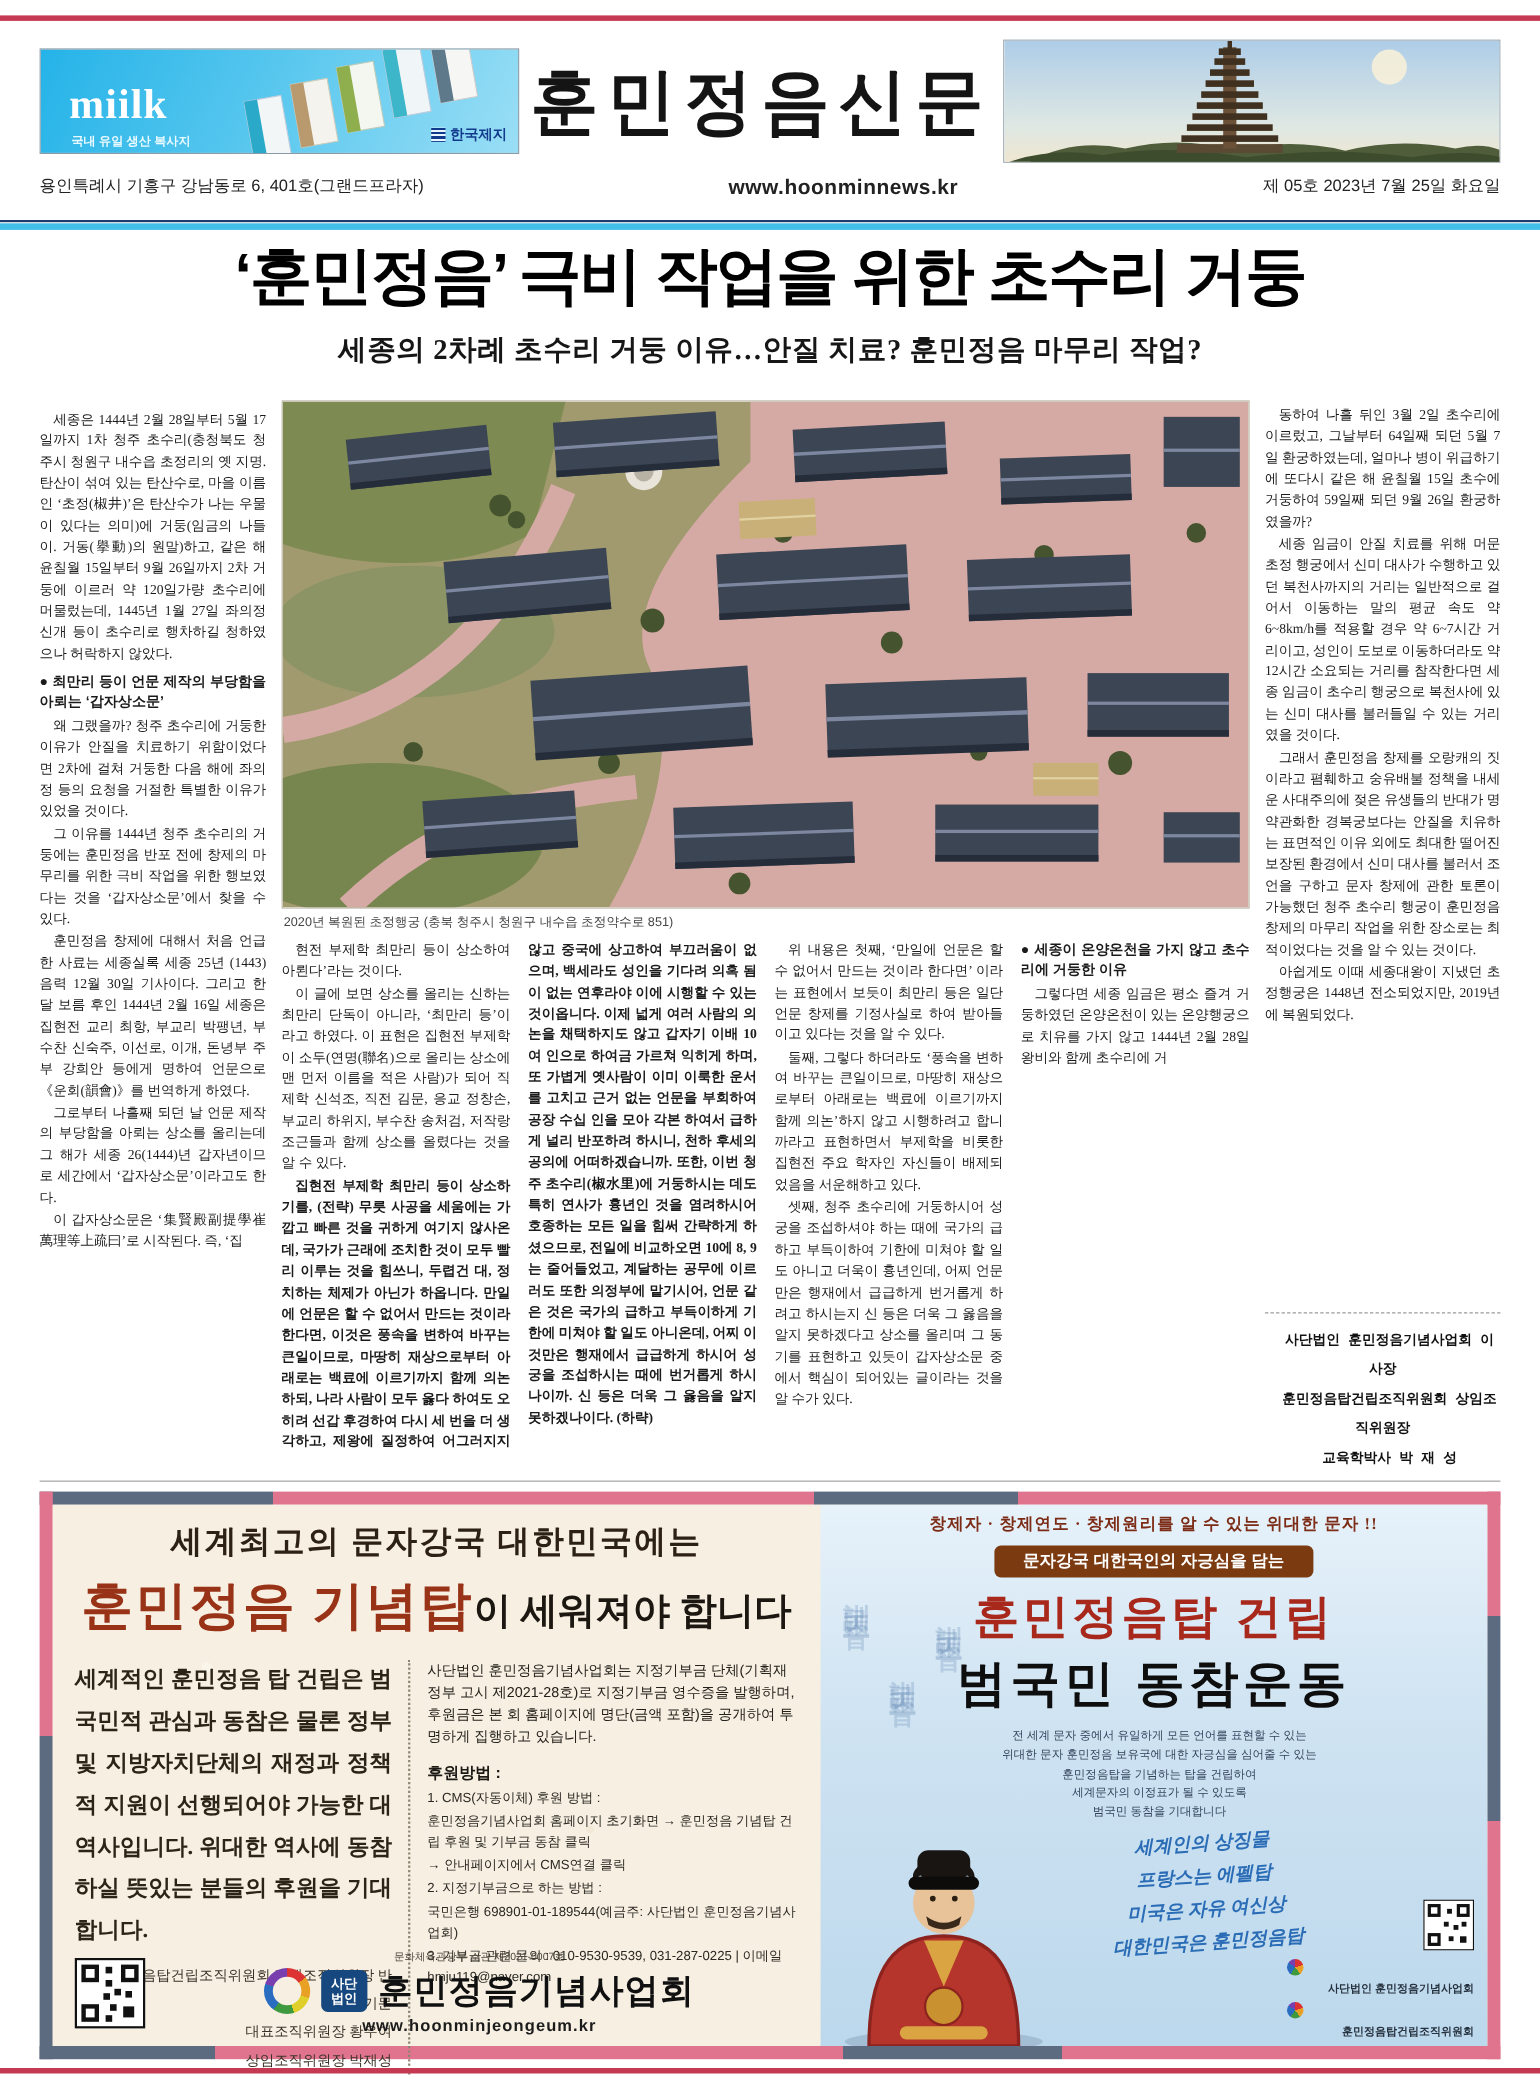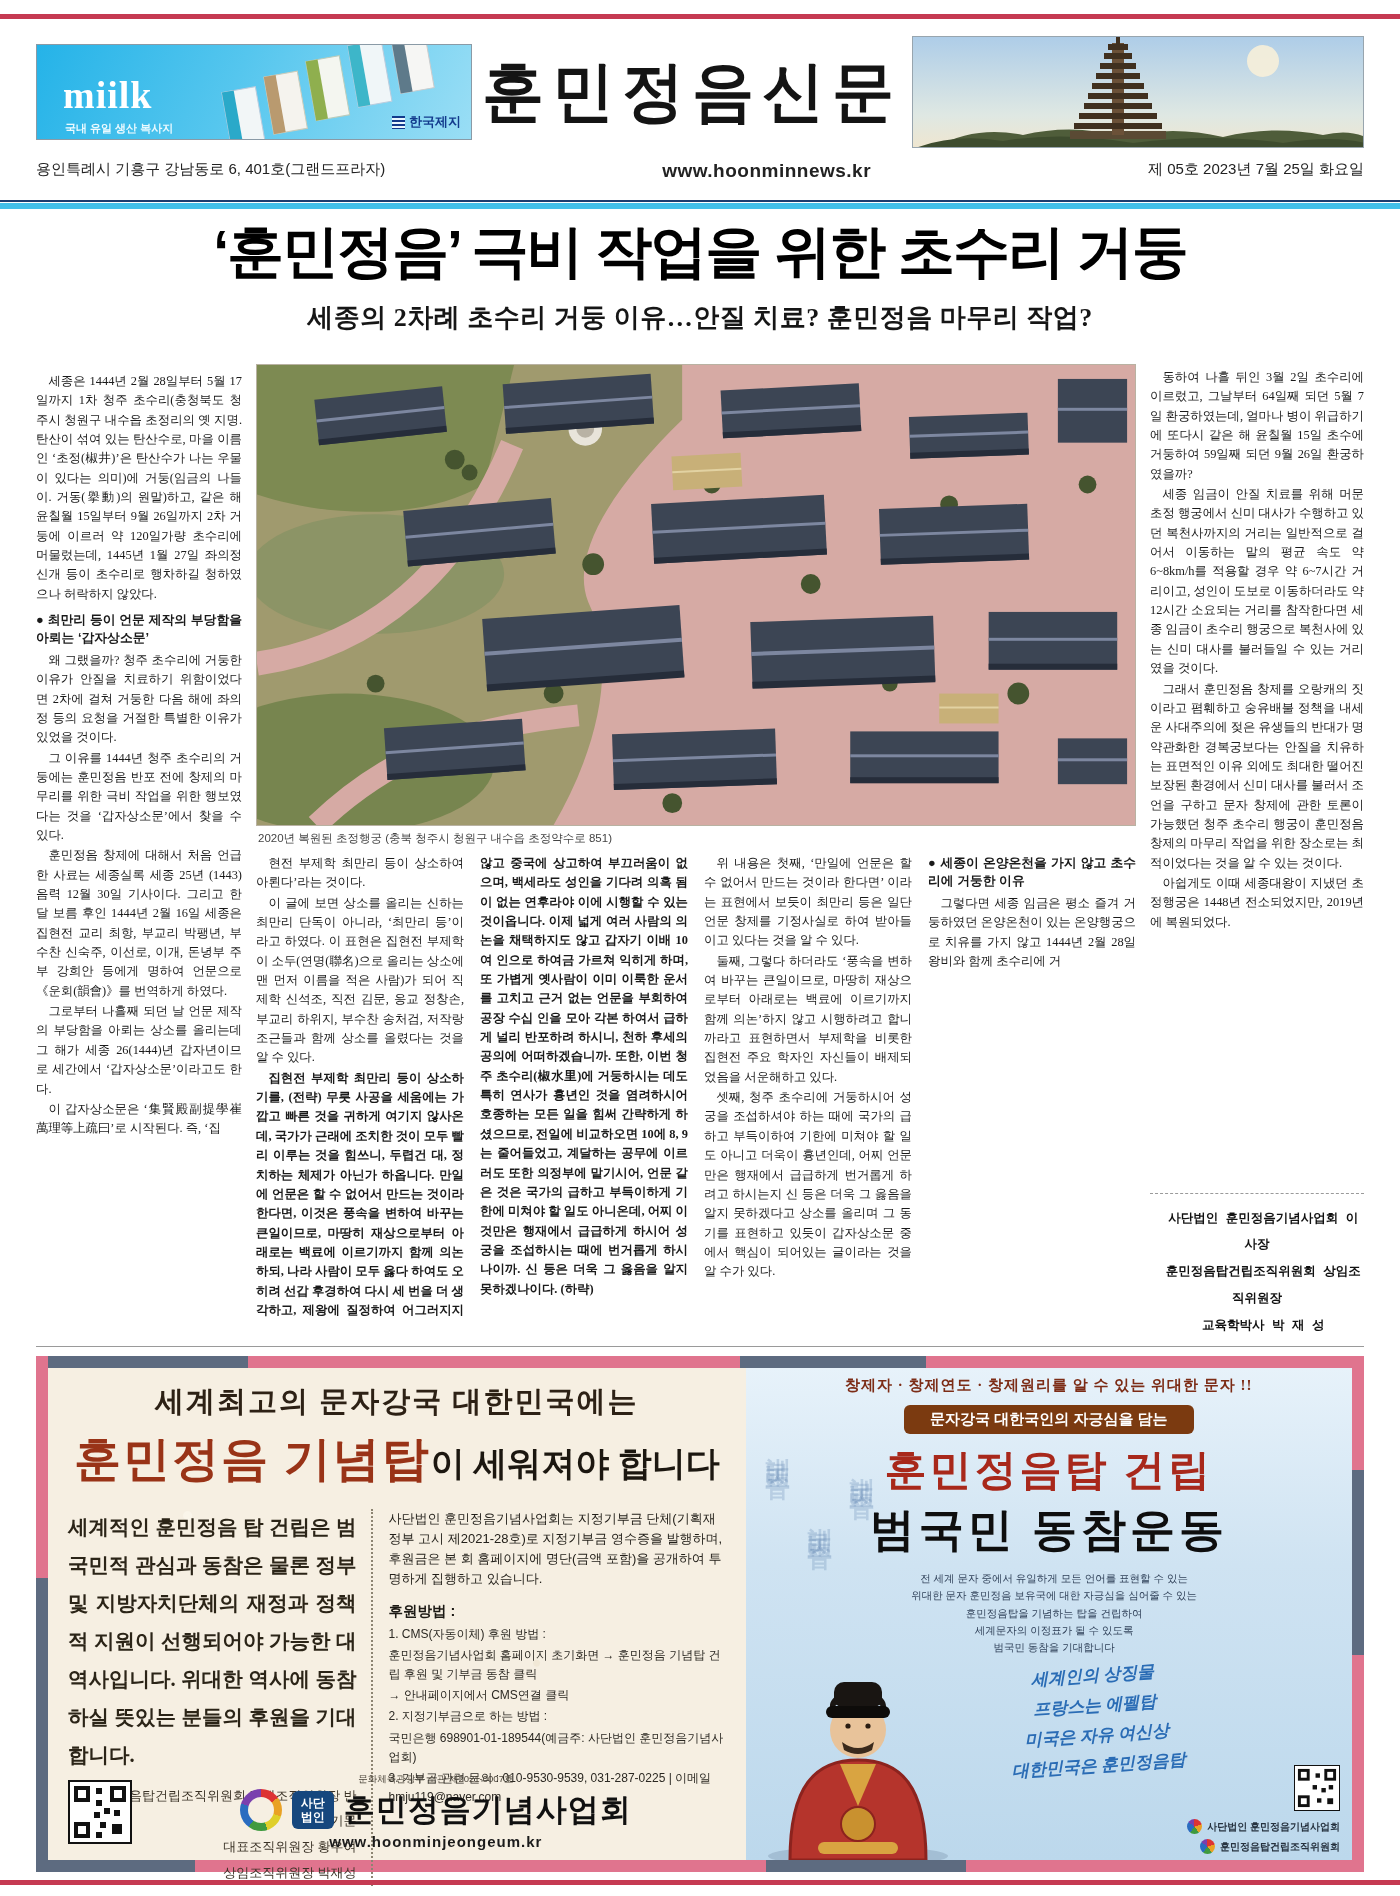--- a/index.html
+++ b/index.html
@@ -128,23 +128,23 @@
     color:#0e0e0e; letter-spacing:4px; }
   #ad-r-body { margin-top:10px; text-align:center; font-family:"Liberation Sans",sans-serif;
     font-size:10.5px; line-height:1.55; color:#31425a; }
   #ad-r-bottom { position:absolute; left:10px; right:12px; bottom:0; height:208px; }
   #king { position:absolute; left:4px; bottom:0; width:196px; height:204px; }
   #script-block { position:absolute; left:215px; top:10px; right:120px; text-align:center;
     transform:rotate(-4deg); color:#2a6cb5; font-style:italic; font-weight:bold; line-height:1.7; }
   #script-block .blk { font-size:17px; text-indent:0; }
   #ad-r-logos { position:absolute; right:0; bottom:6px; width:170px; text-align:right; }
   #ad-r-logos .qr { width:46px; height:46px; margin-left:auto; margin-bottom:8px; border-width:1px; }
-  .logo-row { display:flex; align-items:center; justify-content:flex-end; gap:5px;
+  .logo-row { display:flex; justify-content:flex-end; gap:5px;
     font-family:"Liberation Sans",sans-serif; font-size:10px; font-weight:bold;
-    color:#26323f; margin-top:5px; white-space:nowrap; }
+    color:#26323f; margin-top:5px; white-space:nowrap;flex-direction:column; }
   .mini-ring { width:15px; height:15px; border-radius:50%;
     background:conic-gradient(#d33 0 20%,#e9a125 20% 40%,#3f9a3f 40% 60%,#2a6cc0 60% 85%,#7a3fae 85% 100%); }
 </style>
 </head>
 <body>
 
 <div class="rule-red" id="top-rule"></div>
 
 <div id="header">
   <div class="miilk-box">

